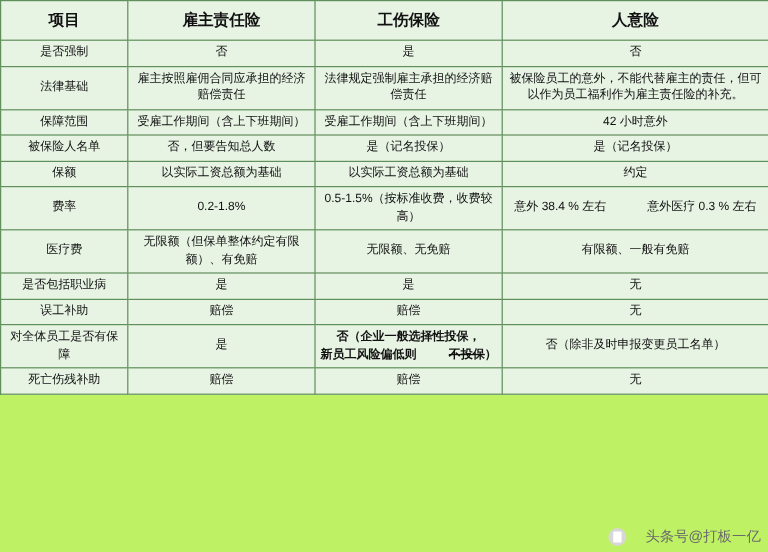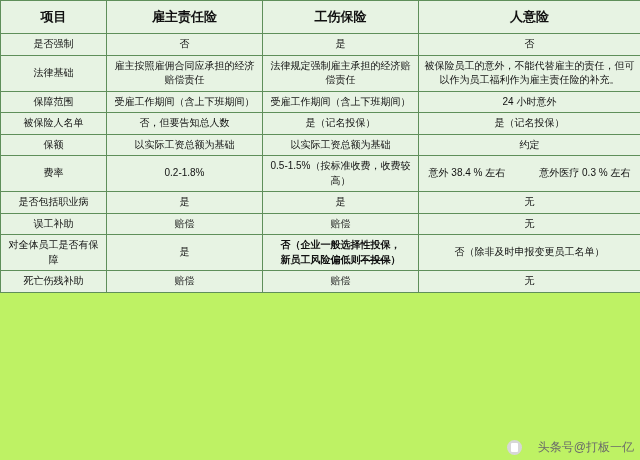--- a/index.html
+++ b/index.html
@@ -54,20 +54,21 @@
   .cell-sub {
     display: block;
     font-weight: bold;
   }
   .cell-gap {
     display: inline-block;
     width: 34px;
   }
   .strike {
     text-decoration: line-through;
+    padding-left: 27px;
   }
 
   
   .watermark {
     position: absolute;
     right: 6px;
     bottom: 4px;
     display: flex;
     align-items: center;
     gap: 16px;
@@ -127,21 +128,21 @@
         <td class="rowhead">法律基础</td>
         <td>雇主按照雇佣合同应承担的经济赔偿责任</td>
         <td>法律规定强制雇主承担的经济赔偿责任</td>
         <td>被保险员工的意外，不能代替雇主的责任，但可以作为员工福利作为雇主责任险的补充。</td>
       </tr>
 
       <tr>
         <td class="rowhead">保障范围</td>
         <td>受雇工作期间（含上下班期间）</td>
         <td>受雇工作期间（含上下班期间）</td>
-        <td>24 小时意外</td>
+        <td>42 小时意外</td>
       </tr>
 
       <tr>
         <td class="rowhead">被保险人名单</td>
         <td>否，但要告知总人数</td>
         <td>是（记名投保）</td>
         <td>是（记名投保）</td>
       </tr>
 
       <tr>
@@ -153,20 +154,26 @@
 
       <tr>
         <td class="rowhead">费率</td>
         <td>0.2-1.8%</td>
         <td>0.5-1.5%（按标准收费，收费较高）</td>
         <td>
           <span>意外 38.4 % 左右</span><span class="cell-gap"></span><span>意外医疗 0.3 % 左右</span>
         </td>
       </tr>
 
+      <tr>
+        <td class="rowhead">医疗费</td>
+        <td>无限额（但保单整体约定有限额）、有免赔</td>
+        <td>无限额、无免赔</td>
+        <td>有限额、一般有免赔</td>
+      </tr>
 
       <tr>
         <td class="rowhead">是否包括职业病</td>
         <td>是</td>
         <td>是</td>
         <td>无</td>
       </tr>
 
       <tr>
         <td class="rowhead">误工补助</td>

